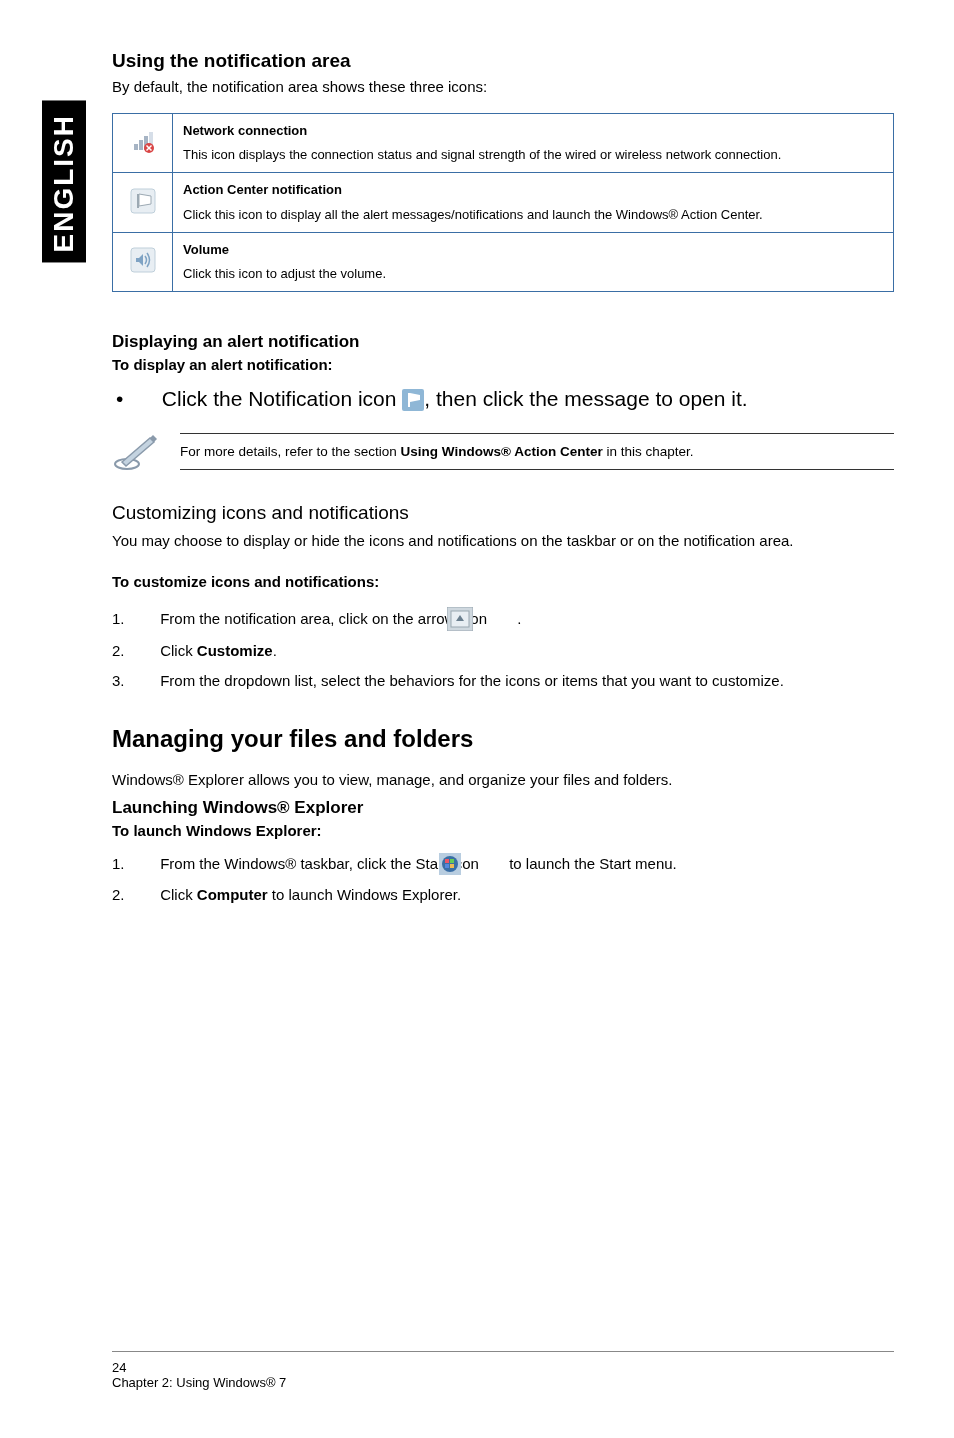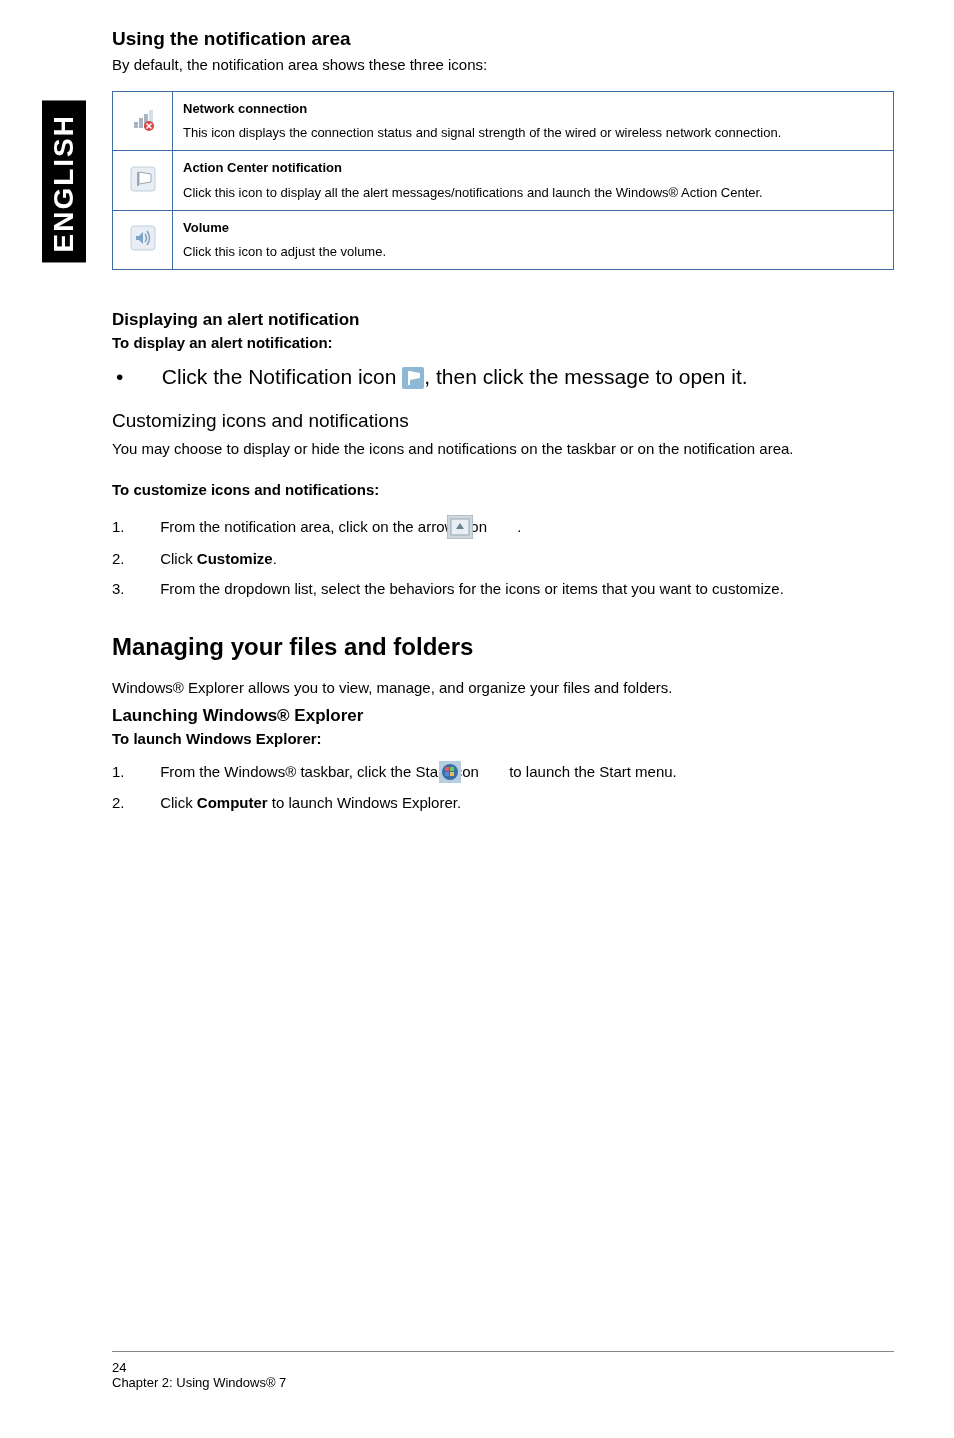--- a/index.html
+++ b/index.html
@@ -26,21 +26,21 @@
       font-size: 28px;
       writing-mode: vertical-rl;
       text-orientation: mixed;
       padding: 10px 6px 14px 6px;
       letter-spacing: 2px;
       transform: rotate(180deg);
     }
     .content {
       margin-left: 112px;
       margin-right: 60px;
-      padding-top: 28px;
+      padding-top: 50px;
     }
     h2.sub {
       font-size: 19px;
       font-weight: bold;
       margin-bottom: 6px;
     }
     p.intro {
       font-size: 15px;
       margin-bottom: 18px;
     }
@@ -244,20 +244,32 @@
       <span class="inline-icon">
         <svg viewBox="0 0 22 22" width="22" height="22">
           <rect x="0" y="0" width="22" height="22" rx="2" fill="#8fb7d6"></rect>
           <rect x="6" y="4" width="2" height="14" fill="#fff"></rect>
           <path d="M8 4 L18 6 L18 11 L8 13 Z" fill="#ffffff"></path>
         </svg>
       </span><span>, then click the message to open it.</span>
     </li>
   </ul>
 
+  <div class="note-row">
+    <span class="note-icon">
+      <svg viewBox="0 0 50 40" width="50" height="40">
+        <ellipse cx="15" cy="32" rx="12" ry="5" fill="none" stroke="#8a9aab" stroke-width="2"></ellipse>
+        <path d="M10 30 L38 6 L42 10 L14 34 Z" fill="#c4d3e0" stroke="#8a9aab" stroke-width="1.5"></path>
+        <path d="M38 6 L42 10 L45 7 L41 3 Z" fill="#8a9aab"></path>
+      </svg>
+    </span>
+    <div class="note-text">
+      <span>For more details, refer to the section </span><b>Using Windows® Action Center</b><span> in this chapter.</span>
+    </div>
+  </div>
 
   <h2 class="sub2">Customizing icons and notifications</h2>
   <p class="body">You may choose to display or hide the icons and notifications on the taskbar or on the notification area.</p>
   <p class="bold" style="margin-bottom:18px;">To customize icons and notifications:</p>
 
   <ol class="steps">
     <li>
       <span>From the notification area, click on the arrow icon </span>
       <span class="inline-icon" style="width:26px;height:24px;">
         <svg viewBox="0 0 26 24" width="26" height="24">

